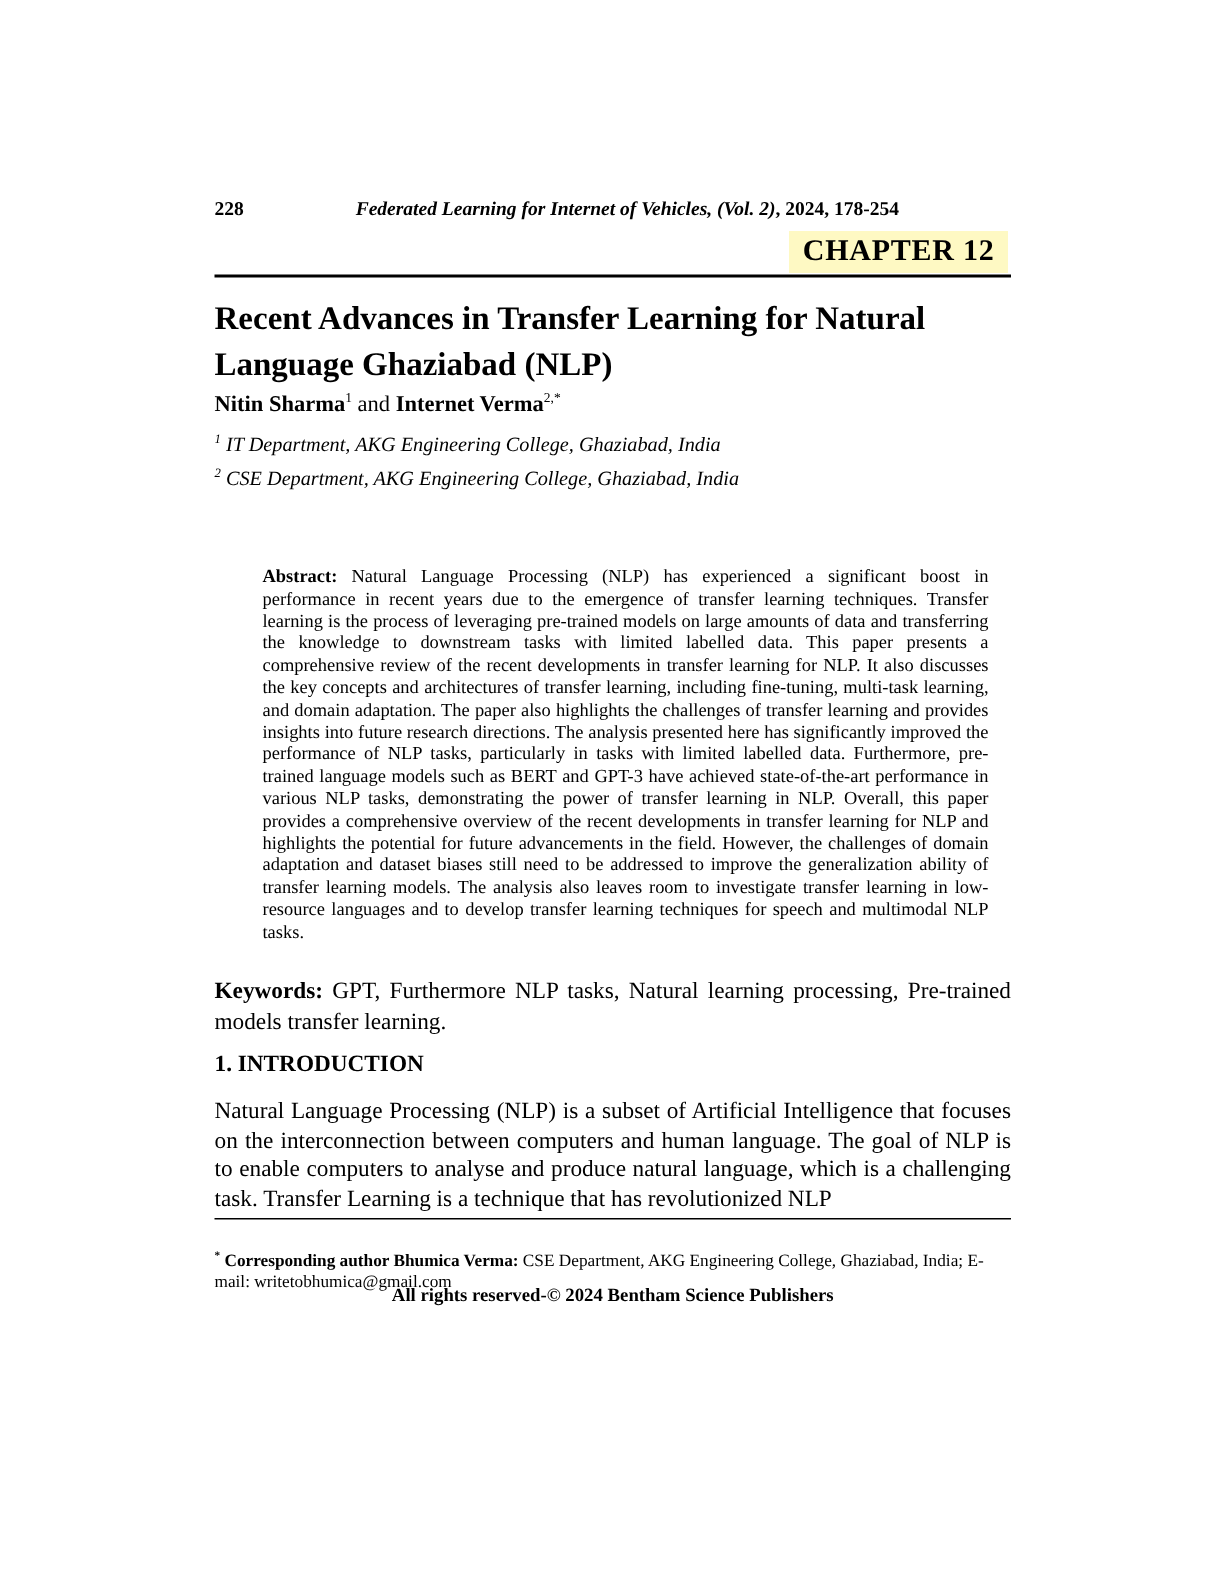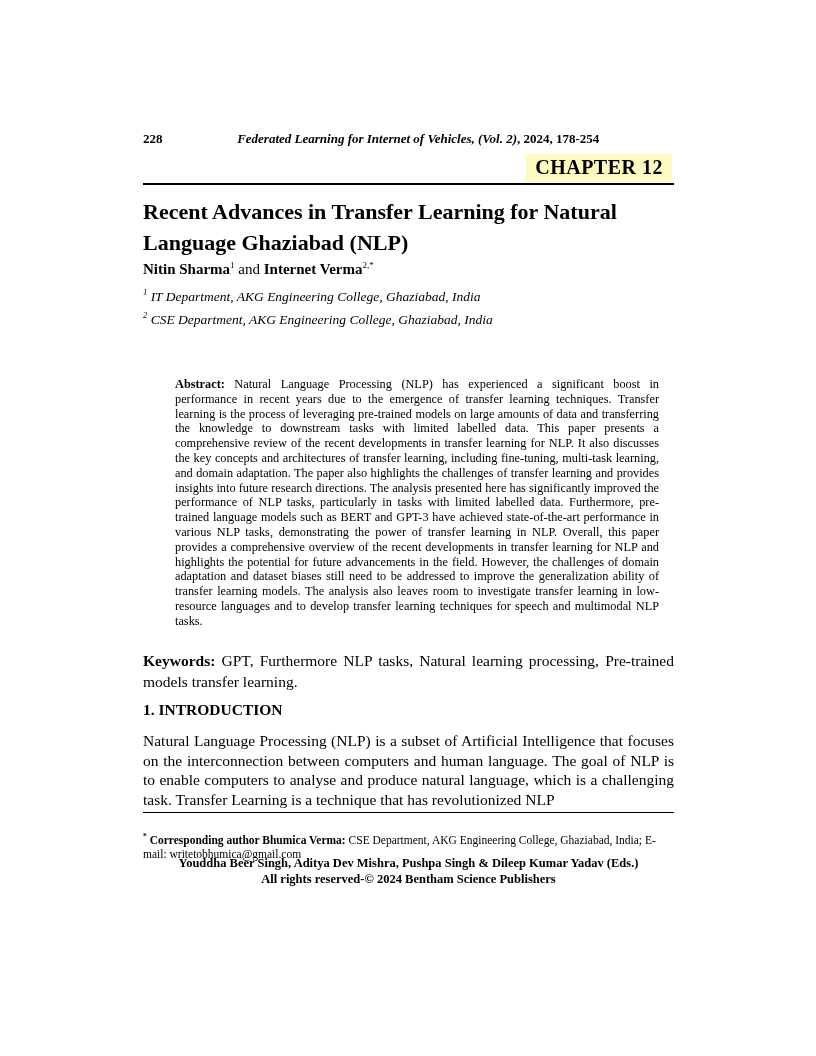--- a/index.html
+++ b/index.html
@@ -119,17 +119,16 @@
 
   <h2 class="abs section-heading">1. INTRODUCTION</h2>
 
   <p class="abs body-para">Natural Language Processing (NLP) is a subset of Artificial Intelligence that focuses on the interconnection between computers and human language. The goal of NLP is to enable computers to analyse and produce natural language, which is a challenging task. Transfer Learning is a technique that has revolutionized NLP</p>
 
   <div class="abs foot-rule"></div>
 
   <div class="abs footnote"><sup>*</sup> <b>Corresponding author Bhumica Verma:</b> <span>CSE Department, AKG Engineering College, Ghaziabad, India; E-mail: writetobhumica@gmail.com</span></div>
 
   <div class="abs publisher">
-    <div>Youddha Beer Singh, Aditya Dev Mishra, Pushpa Singh &amp; Dileep Kumar Yadav (Eds.)</div>
     <div>All rights reserved-© 2024 Bentham Science Publishers</div>
   </div>
 
 </div>
 
 </body></html>

